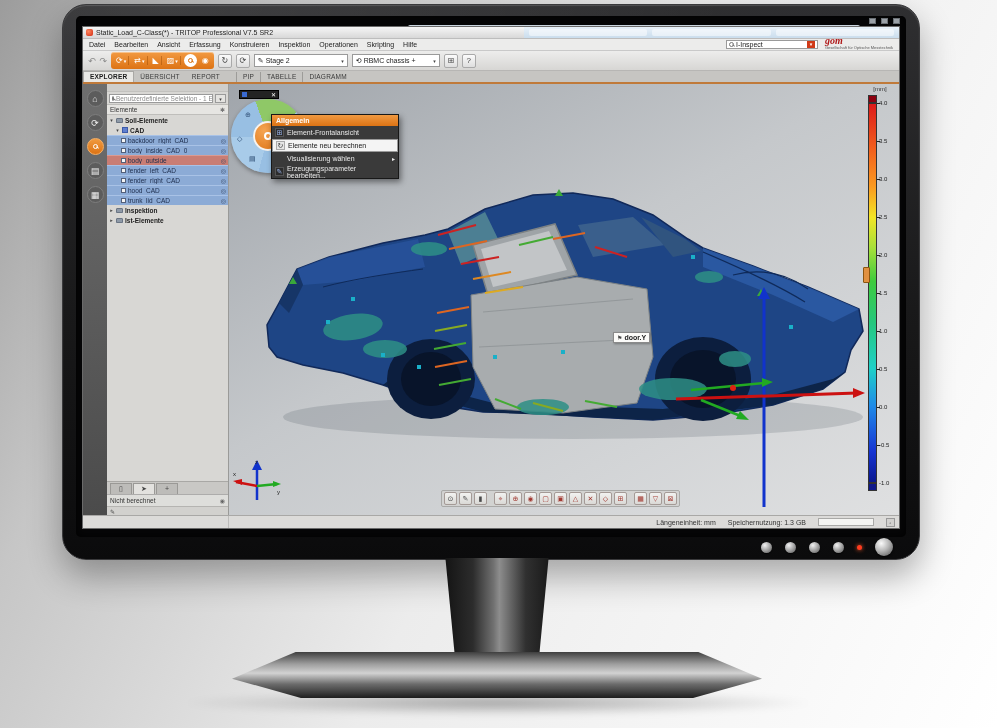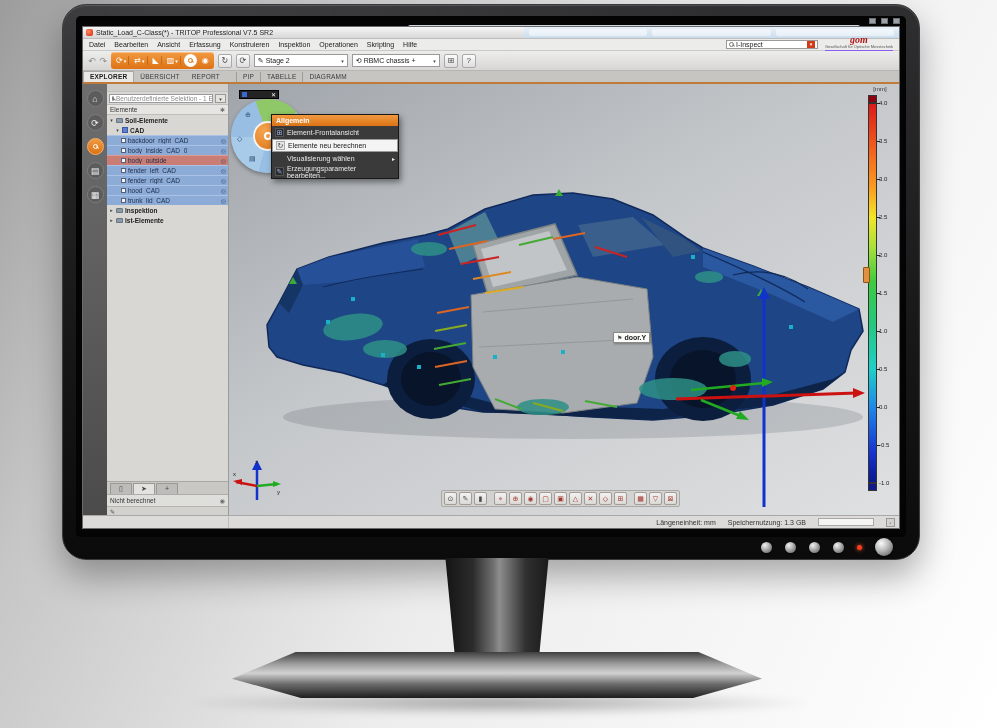--- a/index.html
+++ b/index.html
@@ -54,21 +54,21 @@
 
   .menubar { height:12px; display:flex; align-items:center; gap:9px; padding:0 6px;
     background:#ececeb; border-bottom:1px solid #c9c9c9; }
   .menu-item { color:#222; }
   .menubar-right { margin-left:auto; display:flex; align-items:center; gap:7px; }
   .iinspect { display:flex; align-items:center; height:9px; background:#fff; border:1px solid #9a9a9a; padding:0 2px; width:92px; }
   .iinspect .mag { margin-right:2px; }
   .iinspect-btn { margin-left:auto; width:8px; height:7px; background:#d03a18; color:#fff; font-size:5px; line-height:7px; text-align:center; }
   .mag { width:5px; height:5px; border:1.2px solid #777; border-radius:50%; position:relative; display:inline-block; }
   .mag::after { content:""; position:absolute; width:3px; height:1.2px; background:#777; right:-2.5px; bottom:-.5px; transform:rotate(40deg); }
-  .gomlogo { line-height:1; text-align:center; border-bottom:4px solid #8b5cf6; padding-bottom:1px; }
+  .gomlogo { line-height:1; text-align:left; border-bottom:2px solid #8b5cf6; padding-bottom:1px; }
   .gomlogo .g1 { font-family:"Liberation Serif","DejaVu Serif",serif; font-style:italic; font-weight:bold; font-size:10px; color:#b01818; }
   .gomlogo .g2 { display:block; font-size:4px; color:#555; }
 
   .toolbar { height:20px; display:flex; align-items:center; gap:4px; padding:0 5px;
     background:linear-gradient(#ededec,#d7d6d4); border-bottom:1px solid #b7b6b4; }
   .tb-glyph { font-size:9px; color:#8a8a8a; }
   .orange-group { display:flex; align-items:center; height:17px; border-radius:3px; padding:0 3px; gap:3px;
     background:linear-gradient(#f29a42,#dd7314); box-shadow:inset 0 1px 0 rgba(255,255,255,.4); }
   .og-cell { display:flex; align-items:center; color:#fff; font-size:8px; gap:1px; padding:0 2px; border-right:1px solid rgba(150,70,0,.45); }
   .og-cell:last-child { border-right:none; }

